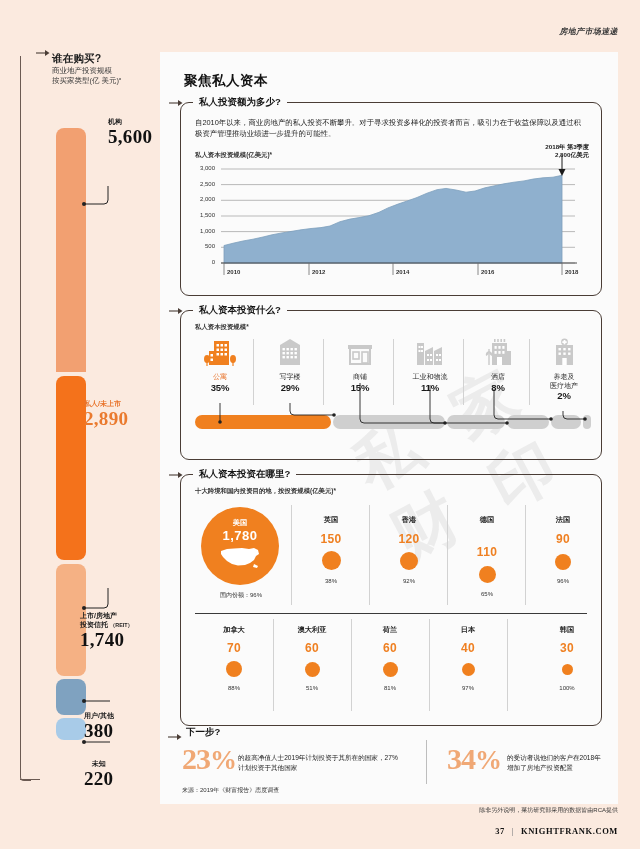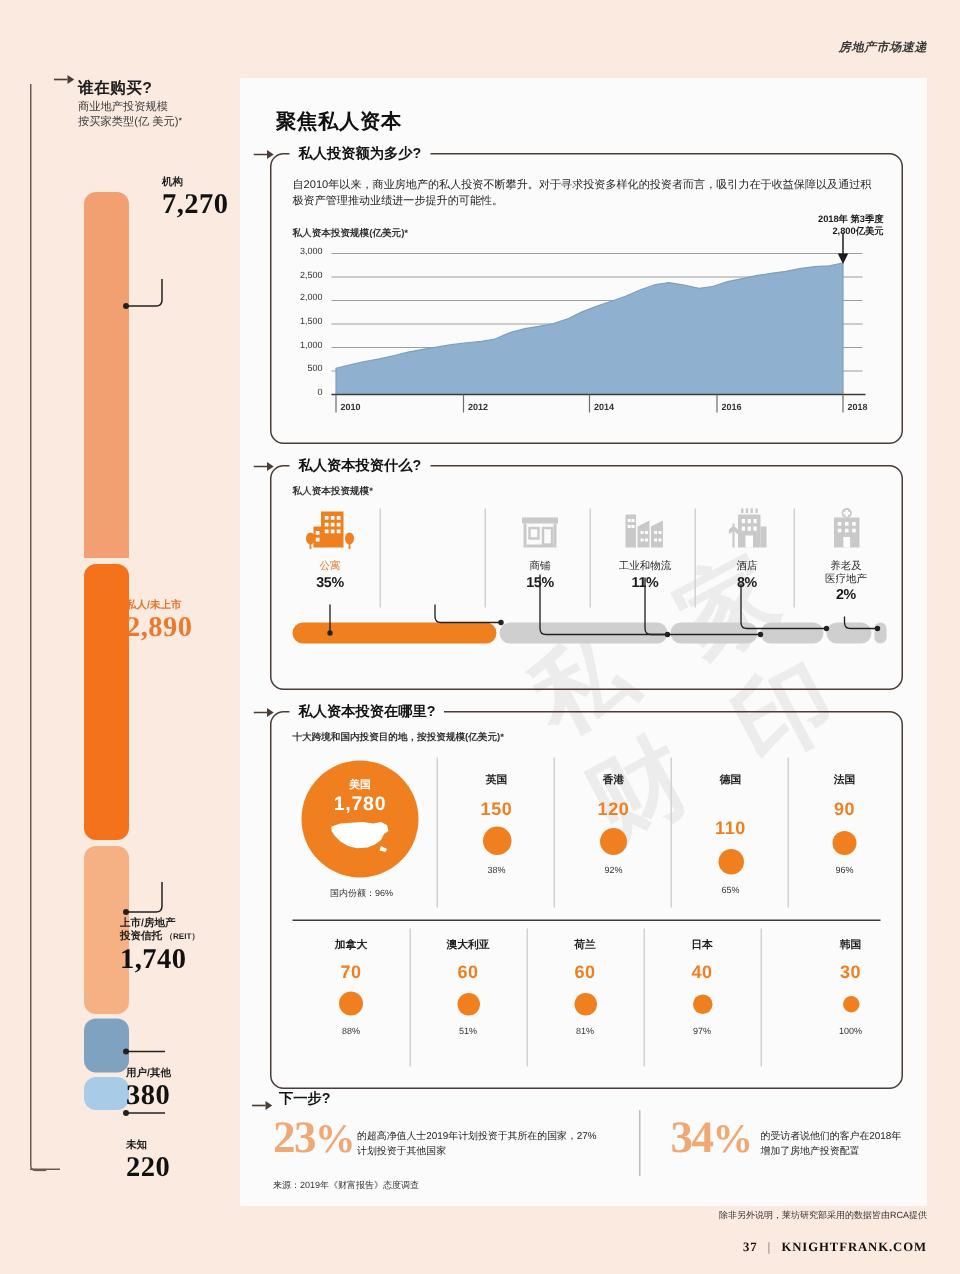--- a/index.html
+++ b/index.html
@@ -174,39 +174,39 @@
       <circle cx="28" cy="480" r="2" fill="#222"></circle>
       <path d="M28 480 H48 Q52 480 52 476 V460" stroke="#222" stroke-width="1" fill="none"></path>
       <circle cx="28" cy="573" r="2" fill="#222"></circle>
       <path d="M28 573 H54" stroke="#222" stroke-width="1" fill="none"></path>
       <circle cx="28" cy="614" r="2" fill="#222"></circle>
       <path d="M28 614 H54" stroke="#222" stroke-width="1" fill="none"></path>
     </svg>
 
     <div class="lbl" style="left:108px;top:118px;">
       <div class="cap">机构</div>
-      <div class="num">7,270</div>
+      <div class="num">5,600</div>
     </div>
 
     <div class="lbl orange" style="left:84px;top:400px;">
       <div class="cap">私人/未上市</div>
       <div class="num">2,890</div>
     </div>
 
     <div class="lbl" style="left:80px;top:612px;">
       <div class="cap">上市/房地产<br>投资信托 <span style="font-size:5.4px">（REIT）</span></div>
       <div class="num">1,740</div>
     </div>
 
     <div class="lbl" style="left:84px;top:712px;">
       <div class="cap">用户/其他</div>
       <div class="num">380</div>
     </div>
 
-    <div class="lbl" style="left:84px;top:760px;">
+    <div class="lbl" style="left:84px;top:760px;text-align:center;">
       <div class="cap">未知</div>
       <div class="num">220</div>
     </div>
   </div>
 
   <div class="panel">
 
     <div class="wm">私 家 财 印</div>
 
     <h1 class="panel-title">聚焦私人资本</h1>
@@ -310,20 +310,42 @@
             </g>
           <ellipse cx="4" cy="22" rx="3" ry="4" fill="#f0801f"></ellipse>
             <rect x="3.4" y="24" width="1.2" height="5" fill="#f0801f"></rect>
           <ellipse cx="30" cy="22" rx="3" ry="4" fill="#f0801f"></ellipse>
             <rect x="29.4" y="24" width="1.2" height="5" fill="#f0801f"></rect>
         </svg>
         <div class="nm">公寓</div>
         <div class="pc">35%</div>
       </div>
 
+      <div class="ptype" style="left:78px;top:26px;width:62px;">
+        <svg width="34" height="32" viewBox="0 0 34 32">
+          <rect x="7" y="8" width="20" height="20" fill="#c9c9c9"></rect>
+          <path d="M7 8 L17 2 L27 8 Z" fill="#c9c9c9"></path>
+          <g fill="#fff">
+              <rect x="9.5" y="11" width="2.4" height="2.4"></rect>
+              <rect x="13.5" y="11" width="2.4" height="2.4"></rect>
+              <rect x="17.5" y="11" width="2.4" height="2.4"></rect>
+              <rect x="21.5" y="11" width="2.4" height="2.4"></rect>
+          <rect x="9.5" y="15" width="2.4" height="2.4"></rect>
+              <rect x="13.5" y="15" width="2.4" height="2.4"></rect>
+              <rect x="17.5" y="15" width="2.4" height="2.4"></rect>
+              <rect x="21.5" y="15" width="2.4" height="2.4"></rect>
+          <rect x="9.5" y="19" width="2.4" height="2.4"></rect>
+              <rect x="13.5" y="19" width="2.4" height="2.4"></rect>
+              <rect x="17.5" y="19" width="2.4" height="2.4"></rect>
+              <rect x="21.5" y="19" width="2.4" height="2.4"></rect>
+            </g>
+        </svg>
+        <div class="nm">写字楼</div>
+        <div class="pc">29%</div>
+      </div>
 
       <div class="ptype" style="left:148px;top:26px;width:62px;">
         <svg width="34" height="32" viewBox="0 0 34 32">
           <rect x="5" y="8" width="24" height="4" fill="#c9c9c9"></rect>
           <rect x="6" y="12" width="2" height="16" fill="#c9c9c9"></rect>
           <rect x="26" y="12" width="2" height="16" fill="#c9c9c9"></rect>
           <rect x="8" y="26" width="18" height="2" fill="#c9c9c9"></rect>
           <rect x="10" y="15" width="6" height="7" fill="none" stroke="#c9c9c9" stroke-width="1.6"></rect>
           <rect x="19" y="15" width="6" height="11" fill="none" stroke="#c9c9c9" stroke-width="1.6"></rect>
         </svg>

